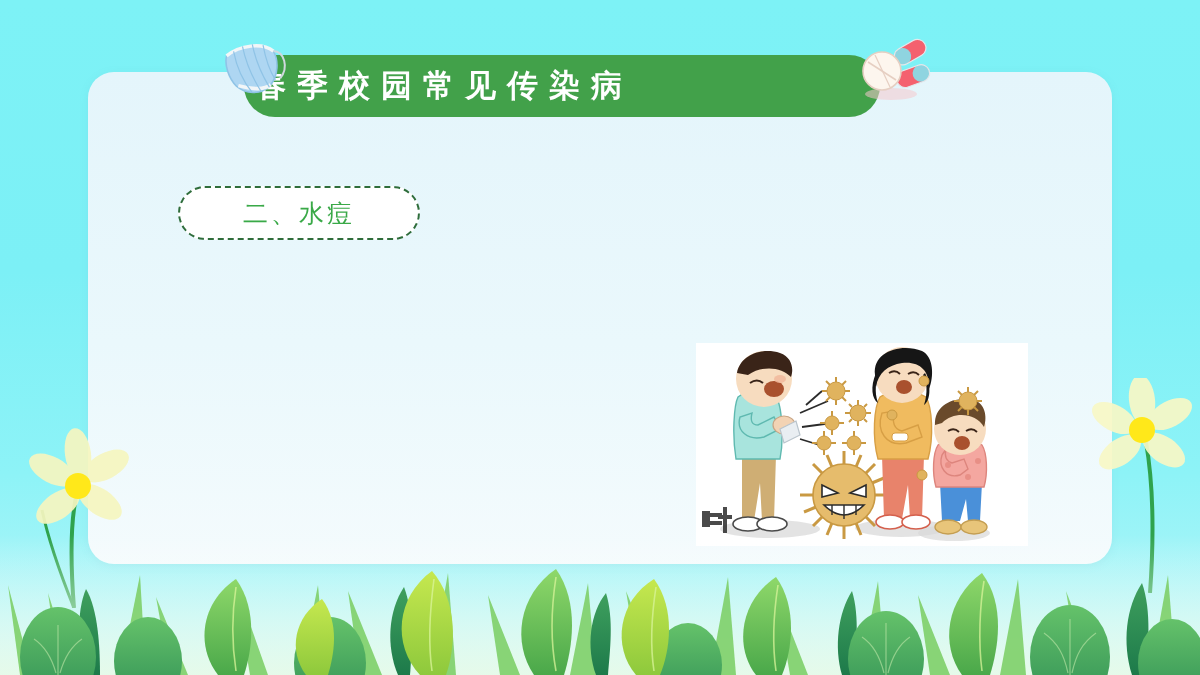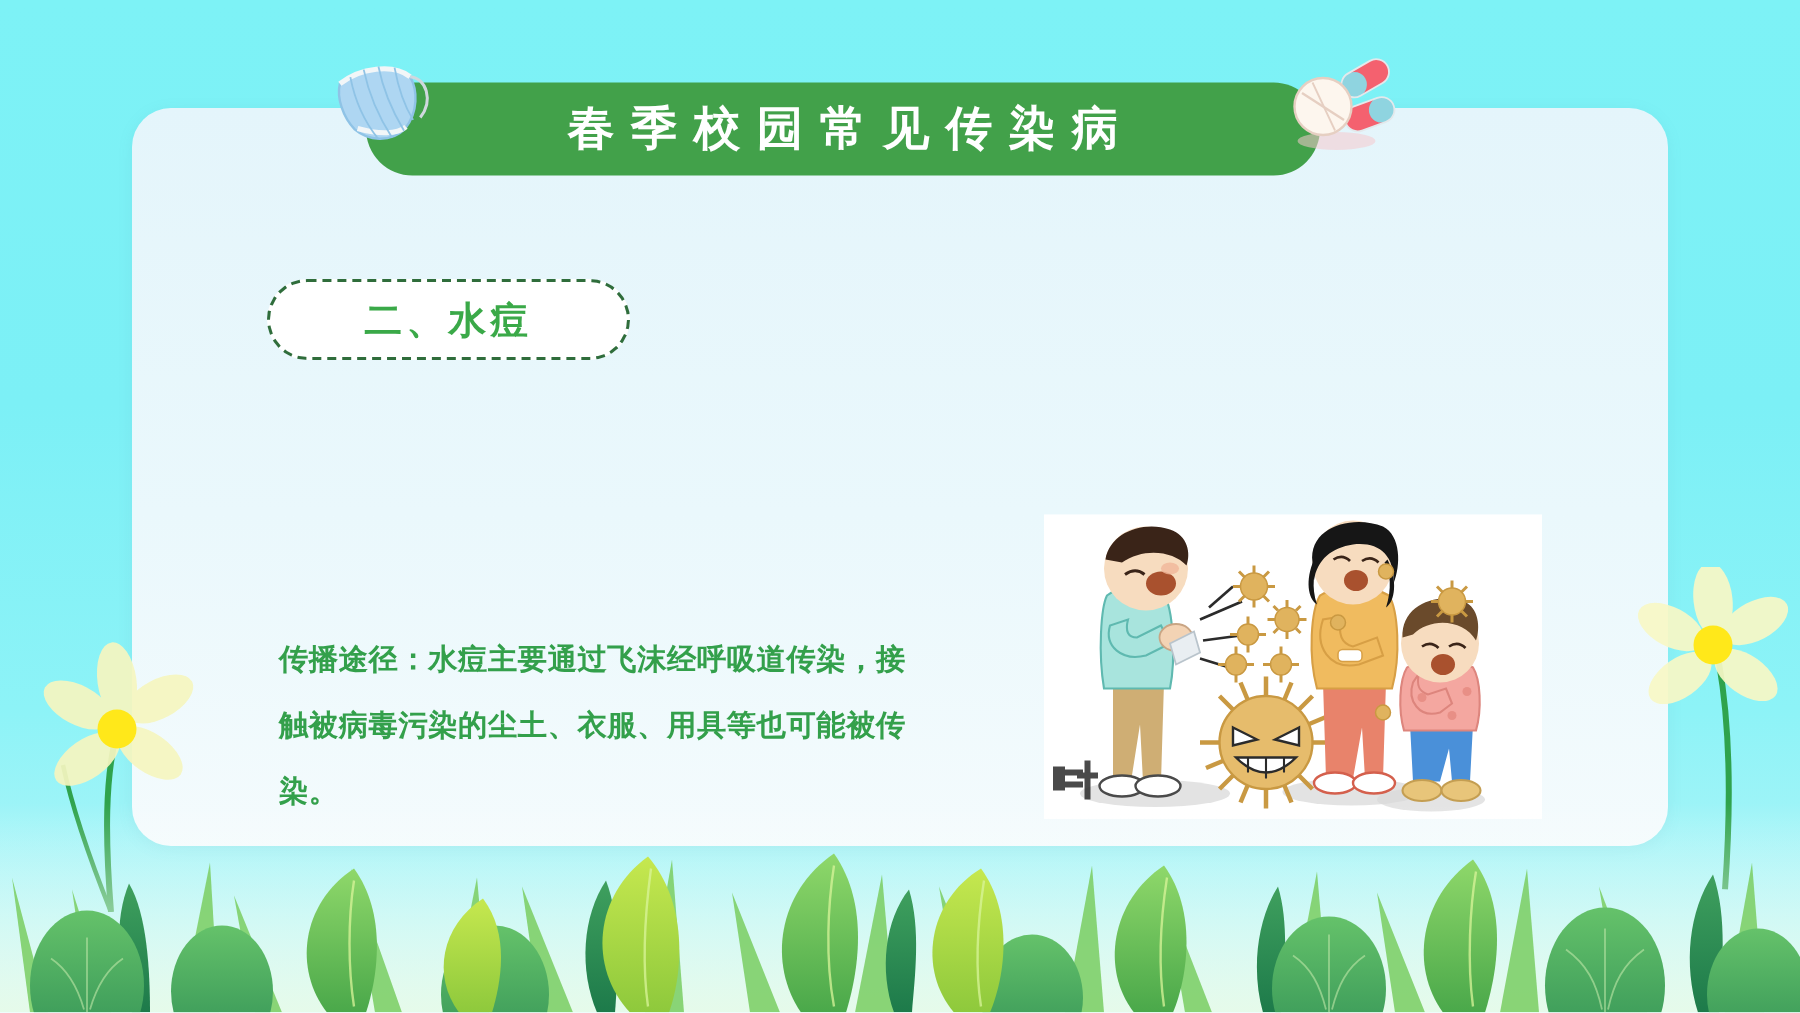--- a/index.html
+++ b/index.html
@@ -25,21 +25,21 @@
     box-shadow: 0 2px 10px rgba(80,150,170,.10);
   }
 
   
   #titlebar {
     position: absolute;
     left: 244px; top: 55px;
     width: 636px; height: 62px;
     background: #42a14a;
     border-radius: 31px;
-    display: flex; align-items: center; justify-content: center;
+    display: flex; align-items: center; 
     z-index: 6;
   }
   #titlebar .ttxt {
     color: #ffffff;
     font-size: 31px;
     font-weight: 700;
     letter-spacing: 11px;
     text-indent: 11px;
     white-space: nowrap;
   }
@@ -62,21 +62,21 @@
     width: 242px; height: 54px;
     background: #ffffff;
     border: 2px dashed #2f6d3b;
     border-radius: 28px;
     display: flex; align-items: center; justify-content: center;
     z-index: 5;
   }
   #section-pill .stxt {
     color: #3aa948;
     font-size: 25px;
-    font-weight: 700;
+    font-weight: 400;
     letter-spacing: 3px;
     white-space: nowrap;
   }
 
   
   .body-text {
     position: absolute;
     color: #33a04b;
     font-size: 19.5px;
     font-weight: 700;
@@ -150,21 +150,20 @@
 
   <div id="titlebar">
     <span class="ttxt">春季校园常见传染病</span>
   </div>
 
   <div id="section-pill">
     <span class="stxt">二、水痘</span>
   </div>
 
 
-  <div class="body-text" id="para-route">传播途径：水痘主要通过飞沫经呼吸道传染，接触被病毒污染的尘土、衣服、用具等也可能被传染。</div>
 
   <div id="illo">
     <svg viewBox="0 0 332 203" width="332" height="203">
       <rect x="0" y="0" width="332" height="203" fill="#ffffff"></rect>
 
       <ellipse cx="74" cy="186" rx="50" ry="9" fill="#d9d9d9" opacity=".75"></ellipse>
       <ellipse cx="205" cy="185" rx="46" ry="9" fill="#d9d9d9" opacity=".75"></ellipse>
       <ellipse cx="258" cy="190" rx="36" ry="8" fill="#d9d9d9" opacity=".7"></ellipse>
 
       <g opacity=".85" fill="#2b2b2b">

